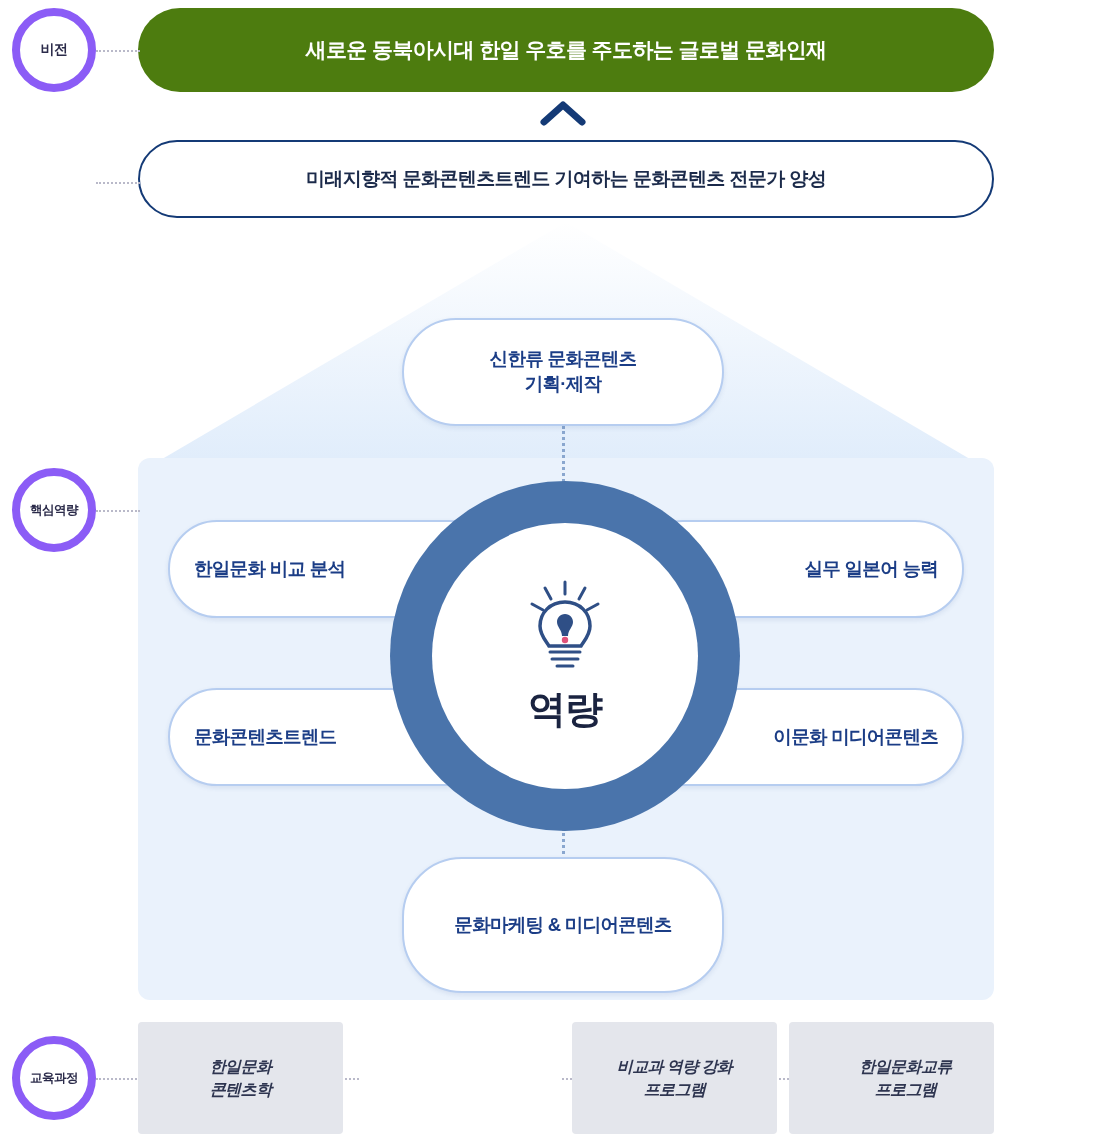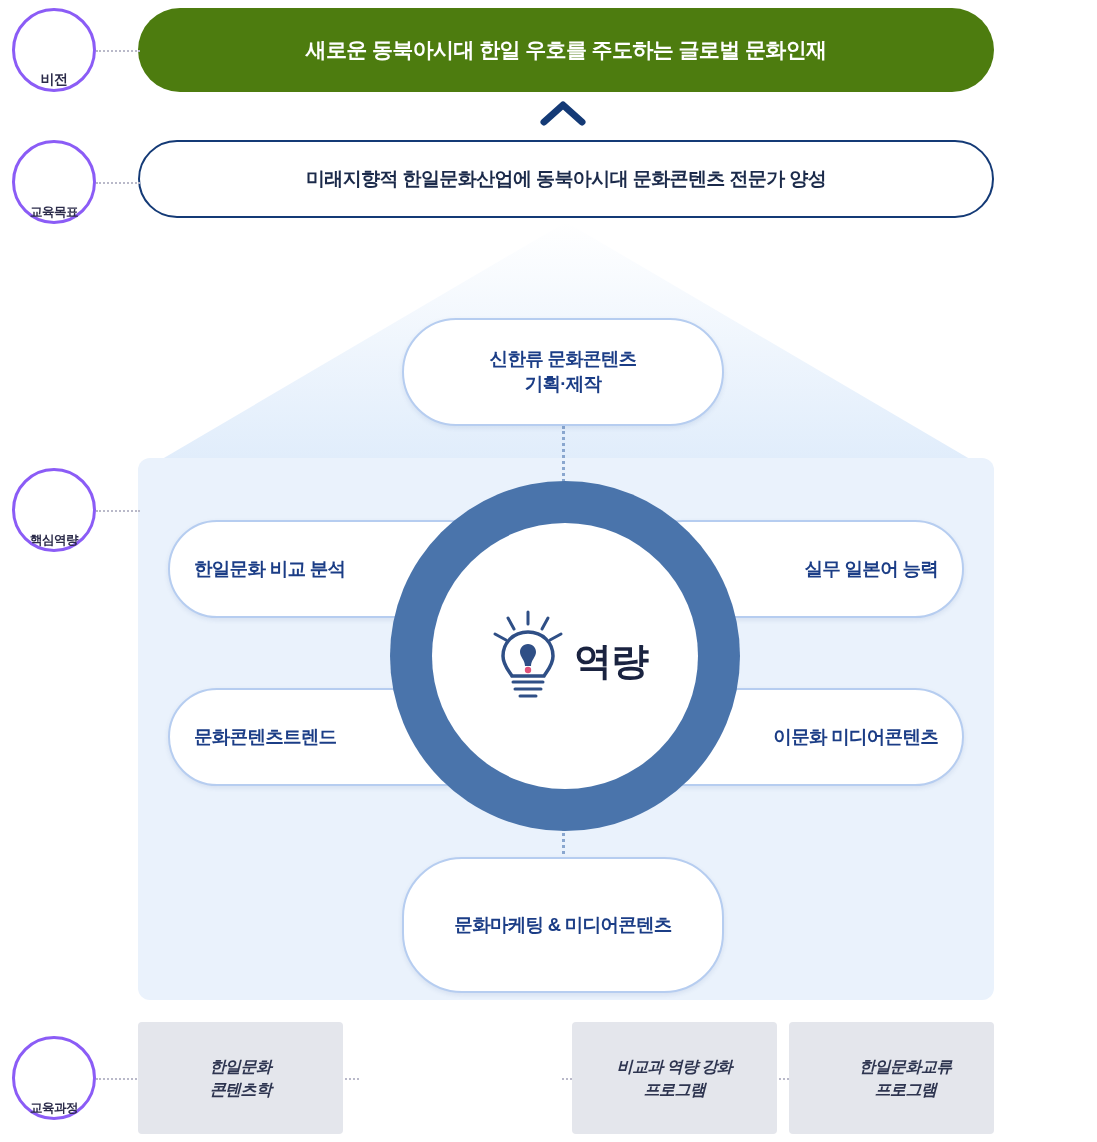--- a/index.html
+++ b/index.html
@@ -18,24 +18,24 @@
     overflow: hidden;
     background: #ffffff;
   }
 
   
   .side-label {
     position: absolute;
     width: 84px;
     height: 84px;
     border-radius: 50%;
-    border: 3px solid #8b5cf6;
-    background: #ffffff;
-    display: flex;
-    align-items: flex-end;
+    border: 8px solid #8b5cf6;
+    background: #ffffff;
+    display: flex;
+    align-items: center;
     justify-content: center;
     font-size: 14px;
     font-weight: 700;
     color: #2b2b4a;
     letter-spacing: -0.5px;
     box-sizing: border-box;
     z-index: 12;
   }
   .side-label.small {
     font-size: 12.5px;
@@ -189,21 +189,21 @@
     align-items: center;
     justify-content: center;
     z-index: 6;
   }
   .donut-inner {
     width: 266px;
     height: 266px;
     border-radius: 50%;
     background: #ffffff;
     display: flex;
-    flex-direction: row;
+    flex-direction: column;
     align-items: center;
     justify-content: center;
   }
   .donut-label {
     font-size: 38px;
     font-weight: 700;
     color: #1a2340;
     letter-spacing: -1px;
     margin-top: 10px;
   }
@@ -265,26 +265,23 @@
   </div>
   <div class="dots" style="left:96px; top:50px; width:44px;"></div>
   <div class="vision-bar">
     <span>새로운 동북아시대 한일 우호를 주도하는 글로벌 문화인재</span>
   </div>
 
   <svg class="chevron-up" viewBox="0 0 46 26">
     <polyline points="4,22 23,5 42,22" fill="none" stroke="#143a76" stroke-width="7" stroke-linecap="round" stroke-linejoin="round"></polyline>
   </svg>
 
-  <div class="side-label small" style="left:12px; top:140px;">
-    <span>교육목표</span>
-  </div>
   <div class="dots" style="left:96px; top:182px; width:44px;"></div>
   <div class="goal-bar">
-    <span>미래지향적 한일문화산업에 동북아시대 문화콘텐츠 전문가 양성</span>
+    <span>미래지향적 문화콘텐츠트렌드 기여하는 문화콘텐츠 전문가 양성</span>
   </div>
 
   <div class="side-label small" style="left:12px; top:468px;">
     <span>핵심역량</span>
   </div>
   <div class="dots" style="left:96px; top:510px; width:44px;"></div>
 
   <div class="dot-line-v" style="top:426px; height:56px;"></div>
   <div class="dot-line-v" style="top:828px; height:32px;"></div>
 

